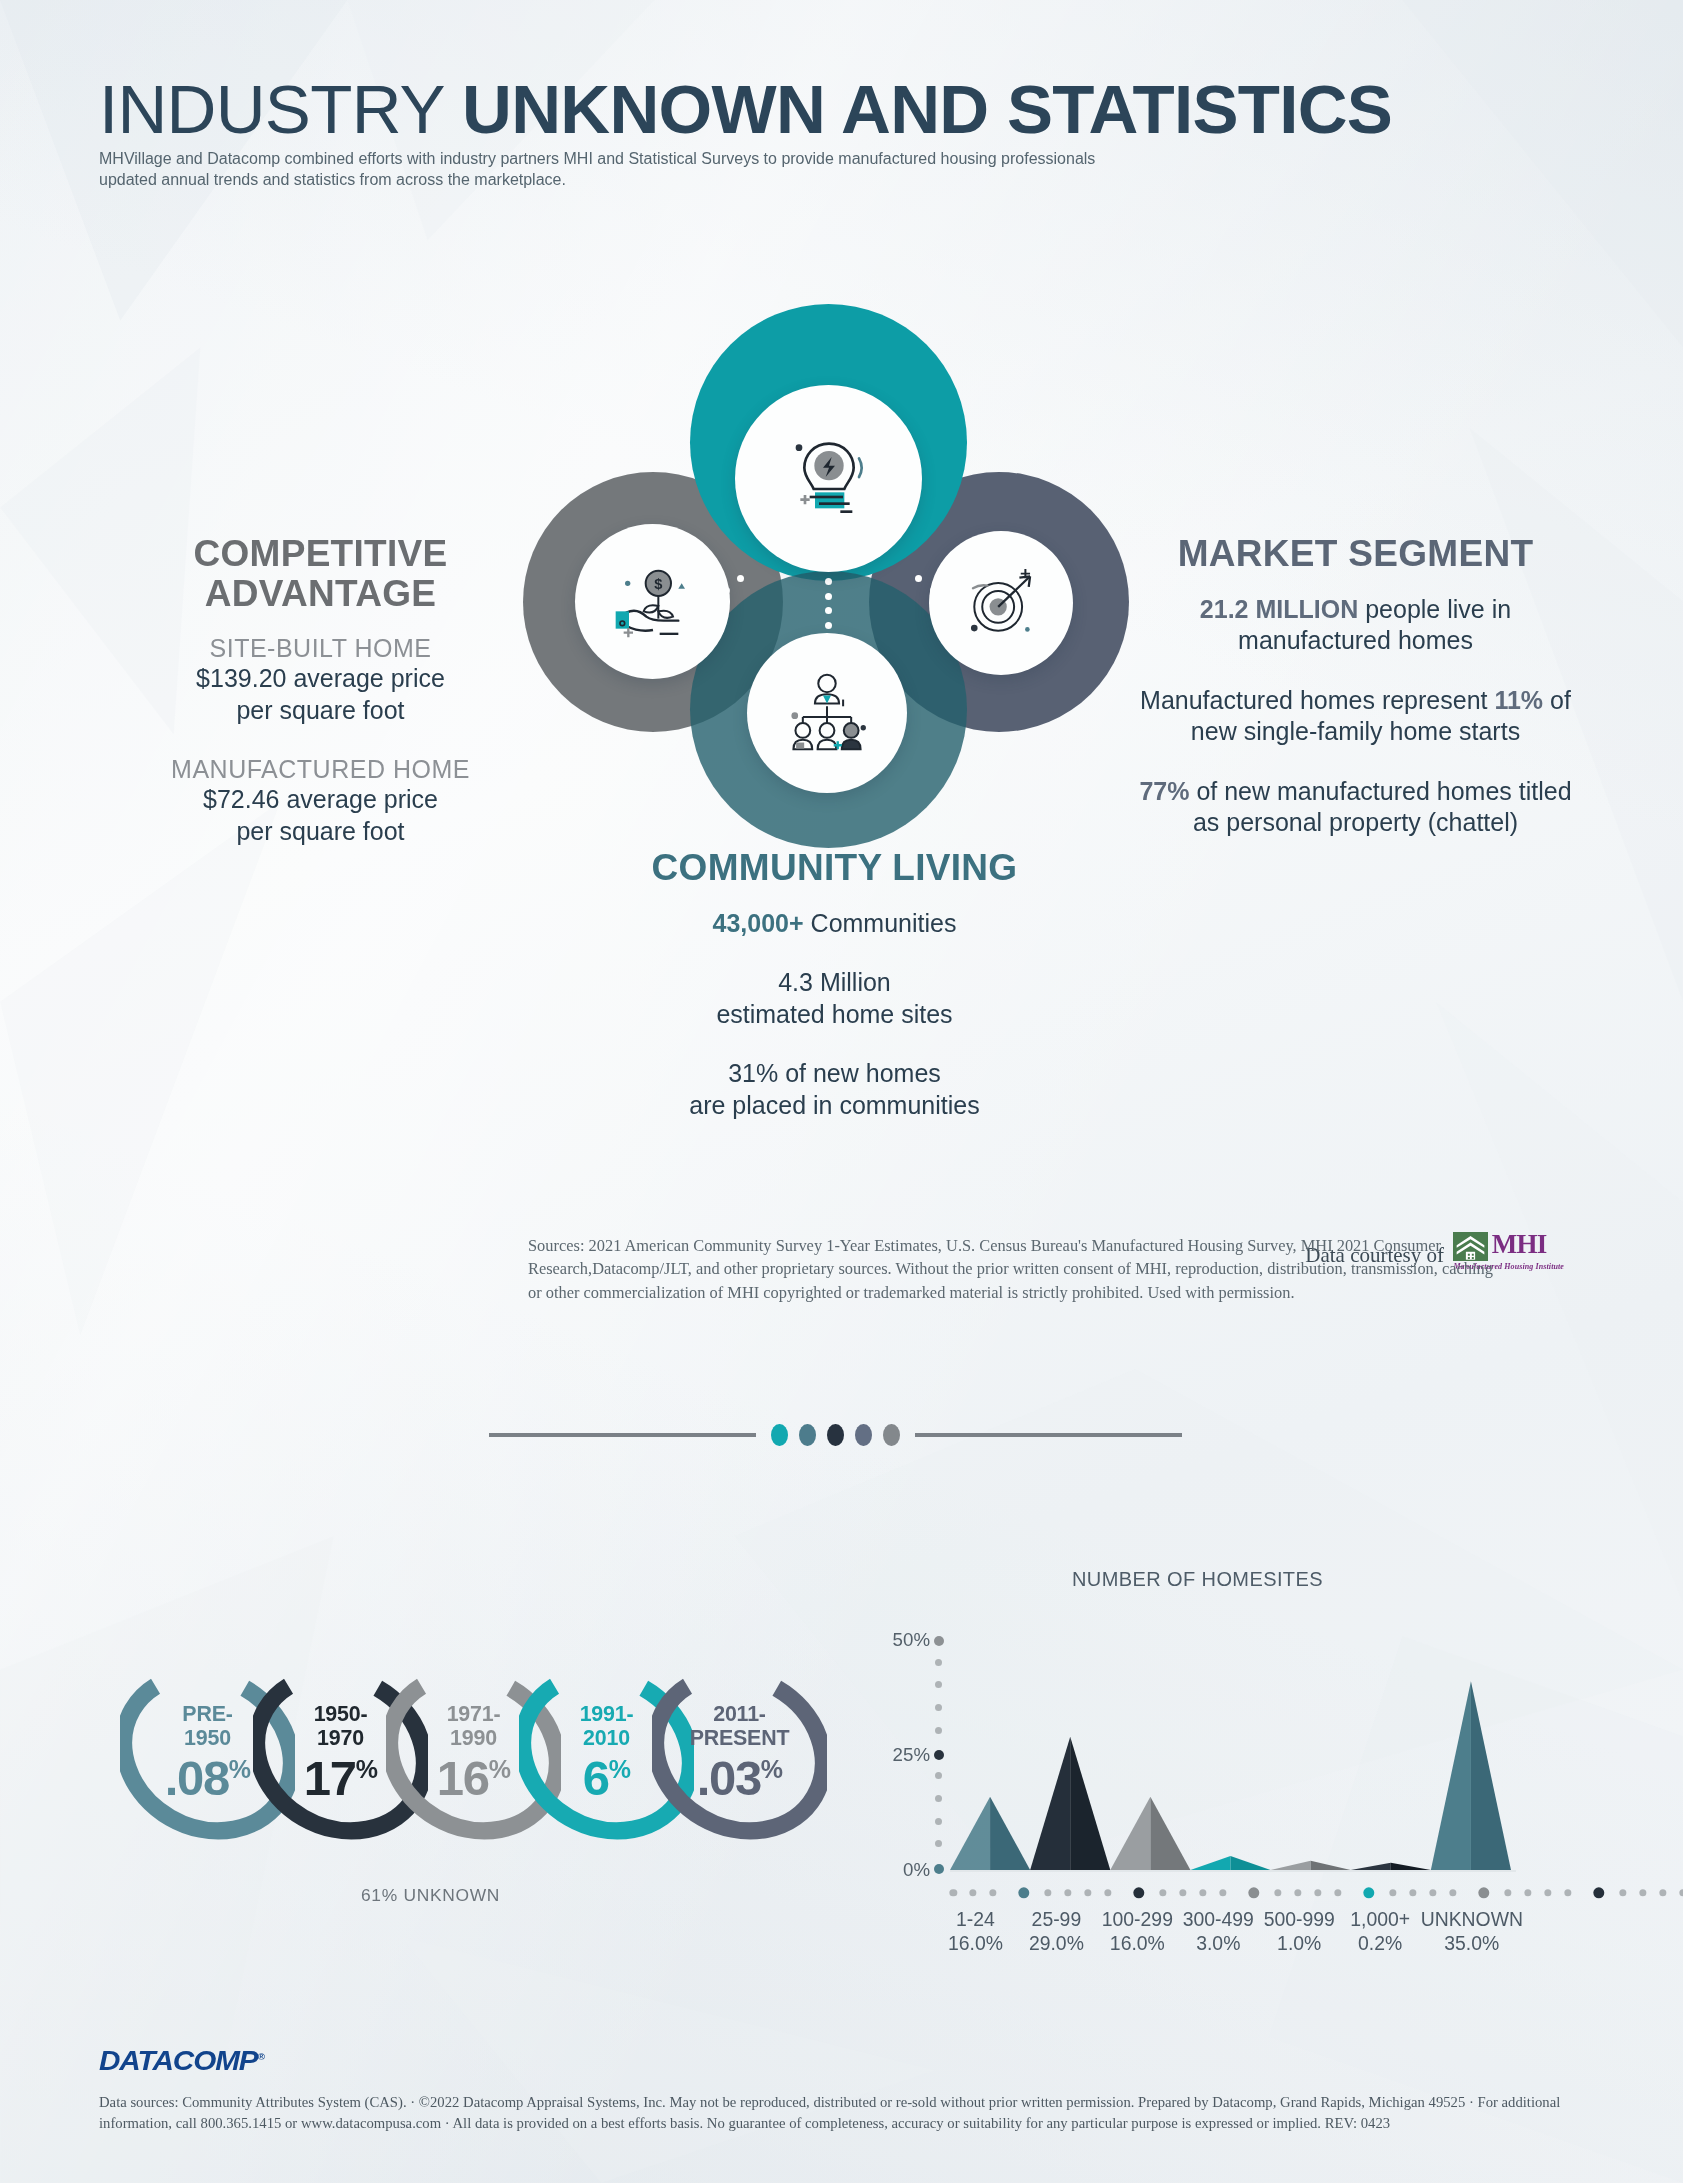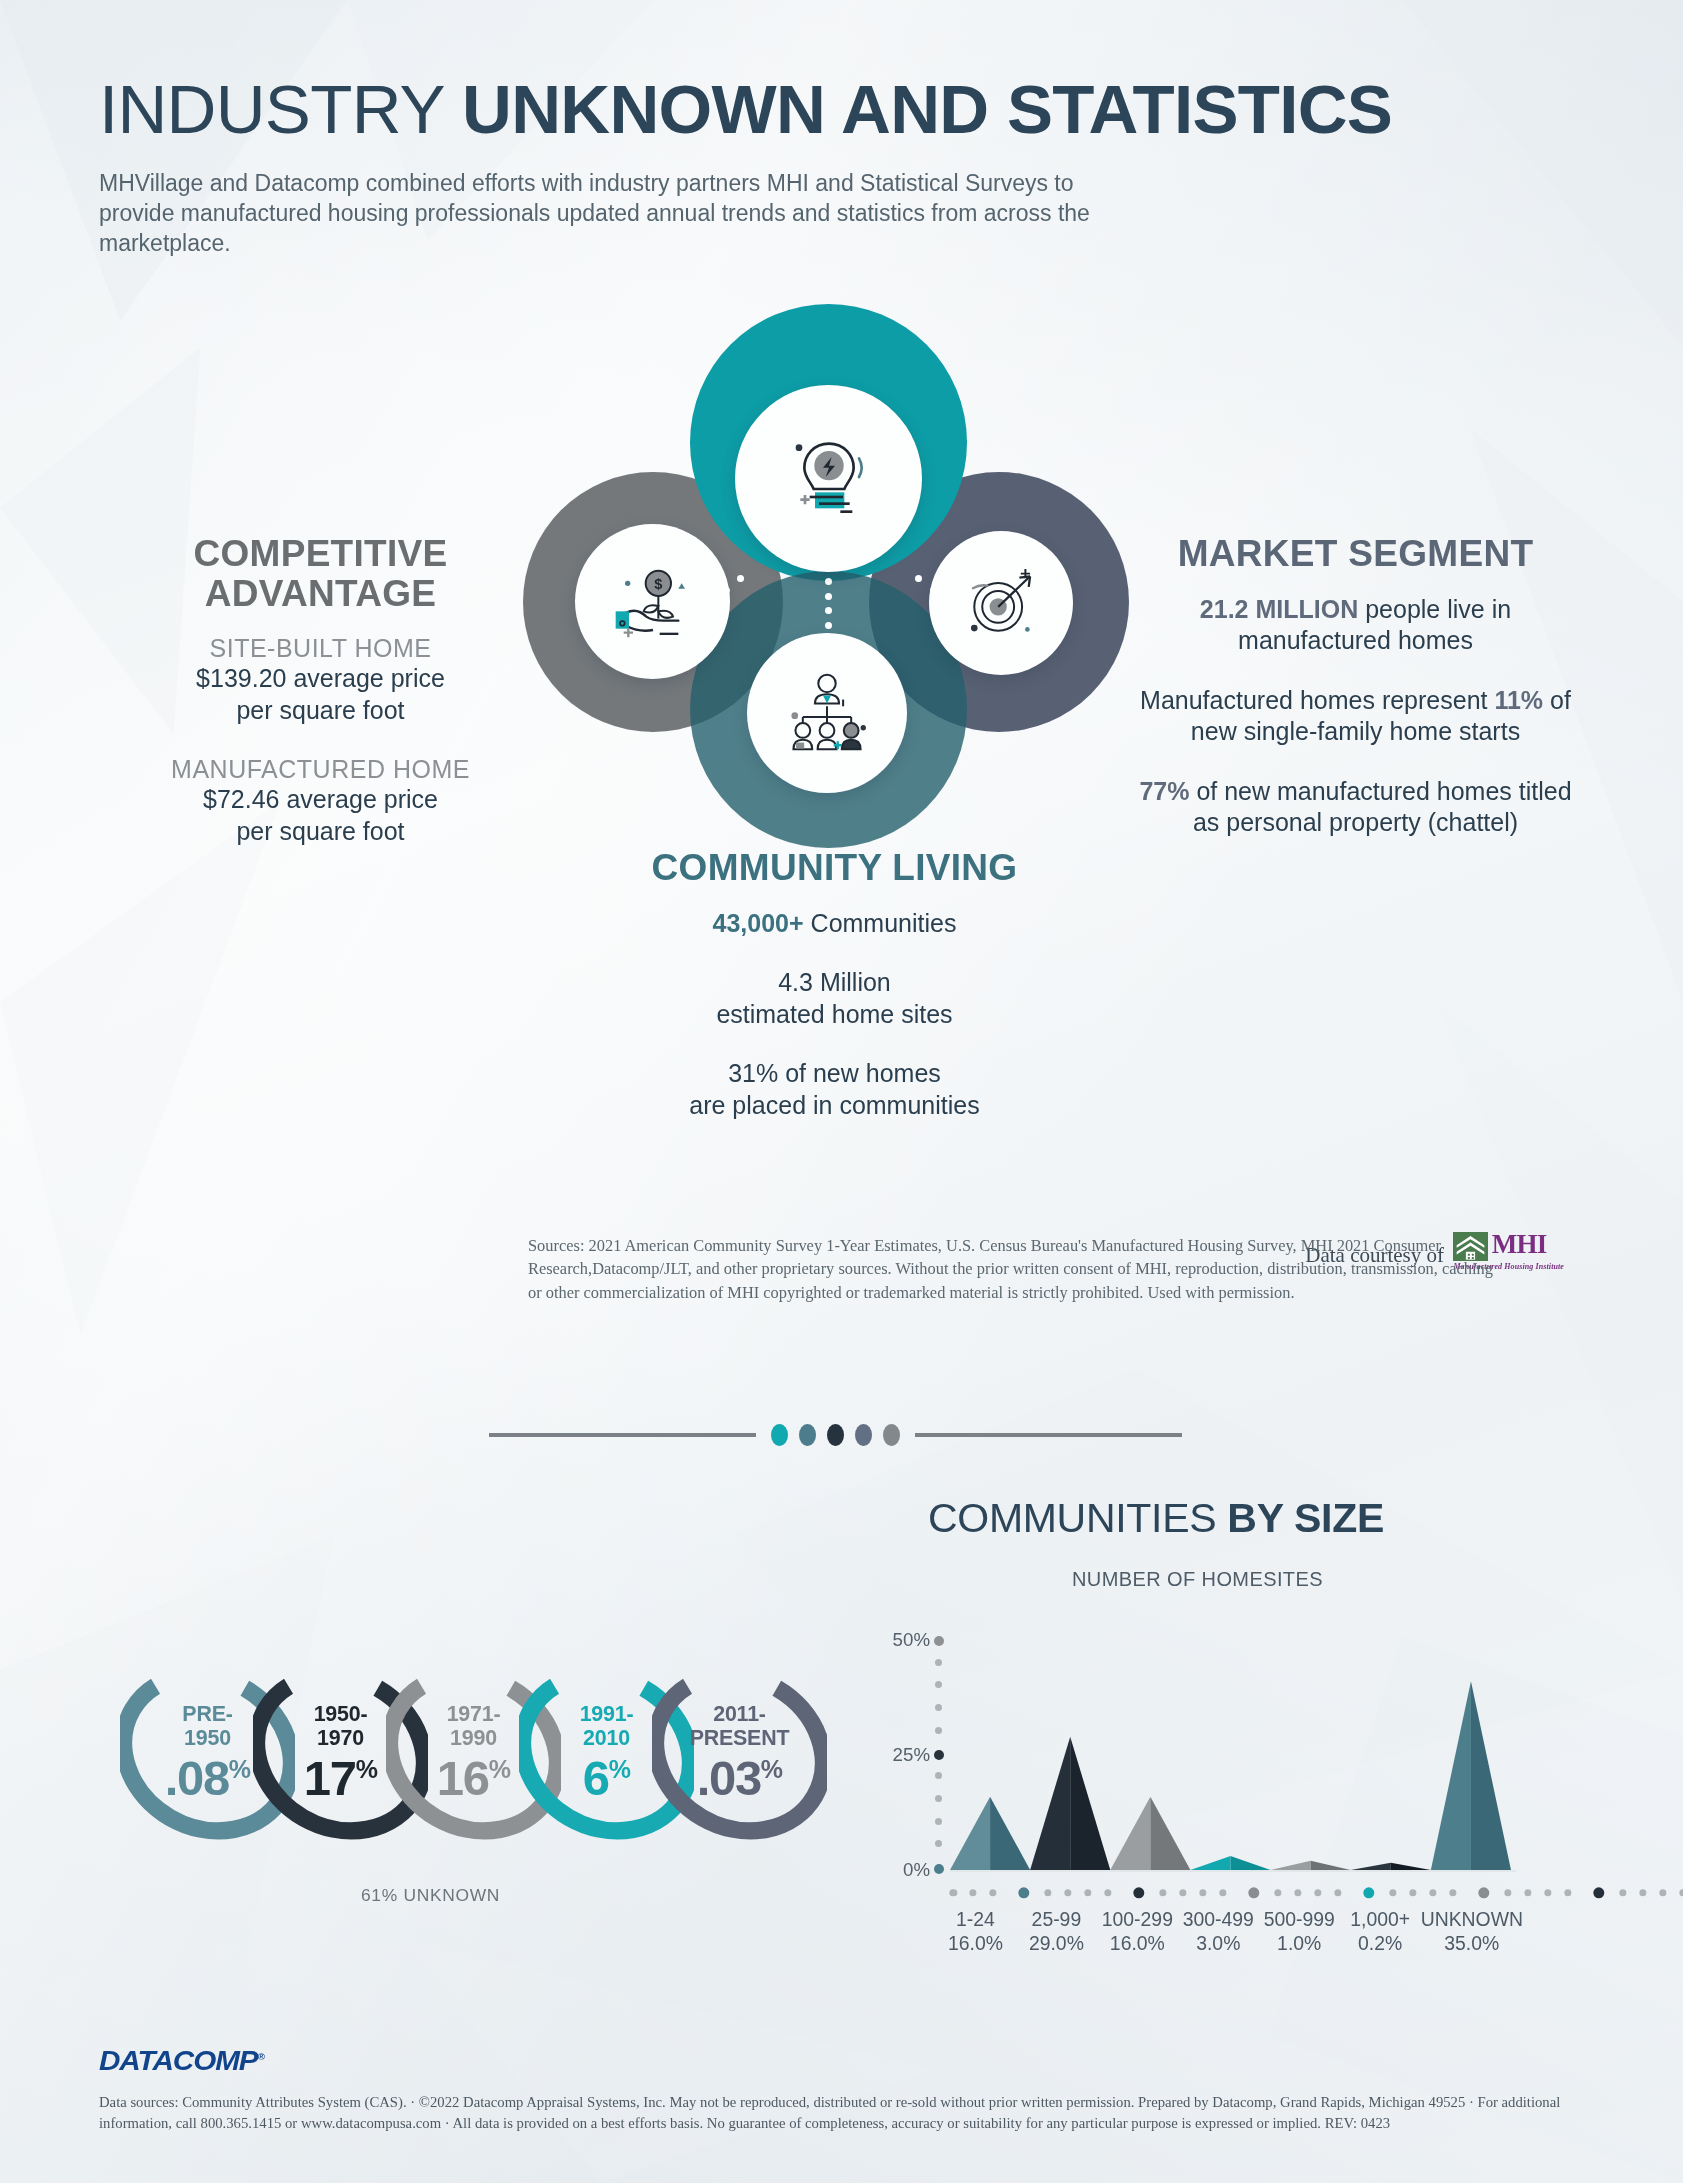--- a/index.html
+++ b/index.html
@@ -32,22 +32,21 @@
     font-size: 69px;
     letter-spacing: -0.7px;
     color: #2c4559;
     font-weight: 300;
     line-height: 1.08;
     font-stretch: condensed;
     white-space: nowrap;
   }
   .title b { font-weight: 800; }
   .intro {
-    margin-top: 20px;
-    font-size: 23px;
+    font-size: 16px;
     line-height: 1.32;
     color: #55656f;
     font-weight: 400;
     max-width: 1002px;
   }
 
   
   .venn { position: absolute; left: 508px; top: 304px; width: 655px; height: 561px; }
   .vcircle { position: absolute; border-radius: 50%; }
   .c-top    { width: 277px; height: 277px; left: 182px; top: 0px;   background: #0d9da6; }
@@ -367,21 +366,20 @@
     <div class="div-dots">
       <i style="background:#12a8b0"></i>
       <i style="background:#4d7c8c"></i>
       <i style="background:#27323f"></i>
       <i style="background:#636f84"></i>
       <i style="background:#83888c"></i>
     </div>
     <div class="div-line r"></div>
   </div>
 
-  <div class="sec-head sec-head-right"><span>COMMUNITIES </span><b>BY SIZE</b></div>
   <div class="sec-sub">NUMBER OF HOMESITES</div>
 
   <div class="rings">
 
     <div class="ring" style="left:0px;">
       <svg width="175" height="200" viewBox="0 0 262 300">
         <ellipse cx="131" cy="150" rx="112" ry="130" fill="none" stroke="#5b8a99" stroke-width="26" stroke-dasharray="620 140" transform="rotate(-60 131 150)"></ellipse>
       </svg>
       <div class="ring-txt">
         <div class="ring-period" style="color:#5b8a99;">PRE-<br>1950</div>

